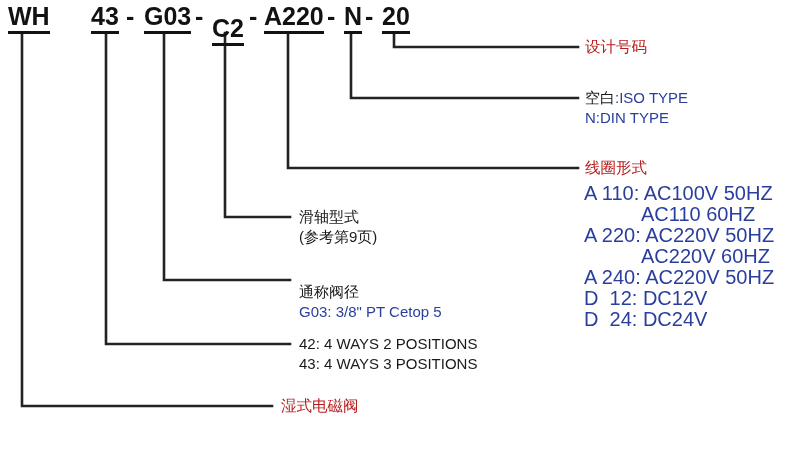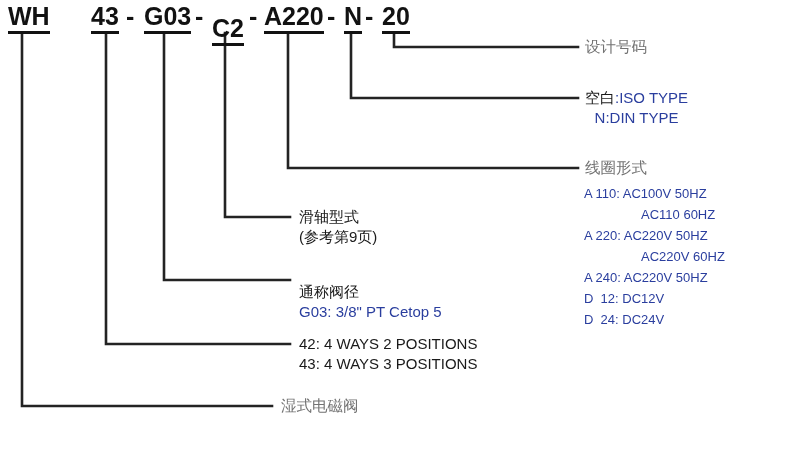--- a/index.html
+++ b/index.html
@@ -33,28 +33,28 @@
     font-size:25px;
     line-height:25px;
     color:#121212;
   }
 
   
   .lbl{
     position:absolute;
     font-size:15px;
     line-height:19px;
-    color:#737373;
+    color:#b91c1c;
     white-space:nowrap;
   }
   .lbl.cn{ font-size:15.5px; }
   .blue{ color:#2a3e9e; }
   .stack{ position:absolute; white-space:nowrap; }
   .stack div{ font-size:15px; line-height:19.5px; white-space:nowrap; }
-  .coil div{ font-size:13px; line-height:21px; color:#2a3e9e; white-space:pre; }
+  .coil div{ font-size:20px; line-height:21px; color:#2a3e9e; white-space:pre; }
 </style>
 </head>
 <body>
 
 <div id="stage">
 
   <svg id="lines" viewBox="0 0 785 450" width="785" height="450">
     <g stroke="#232323" stroke-width="2.6" fill="none" stroke-linecap="square">
 
       <path d="M22,33 L22,406 L272,406"></path>
@@ -87,21 +87,21 @@
   <div class="code seg" style="left:264px;top:4px;">A220</div>
   <div class="dash" style="left:327px;top:4px;">-</div>
 
   <div class="code seg" style="left:344px;top:4px;">N</div>
   <div class="dash" style="left:365px;top:4px;">-</div>
 
   <div class="code seg" style="left:382px;top:4px;">20</div>
 
   <div class="lbl cn" style="left:585px;top:37px;">设计号码</div>
 
-  <div class="stack" style="left:585px;top:88px;text-align:center;">
+  <div class="stack" style="left:585px;top:88px;">
     <div>
       <span>空白</span><span class="blue">:ISO TYPE</span>
     </div>
     <div class="blue">N:DIN TYPE</div>
   </div>
 
   <div class="lbl cn" style="left:585px;top:158px;">线圈形式</div>
 
   <div class="stack coil" style="left:584px;top:183px;">
     <div><span>A 110:</span> <span>AC100V 50HZ</span></div>

